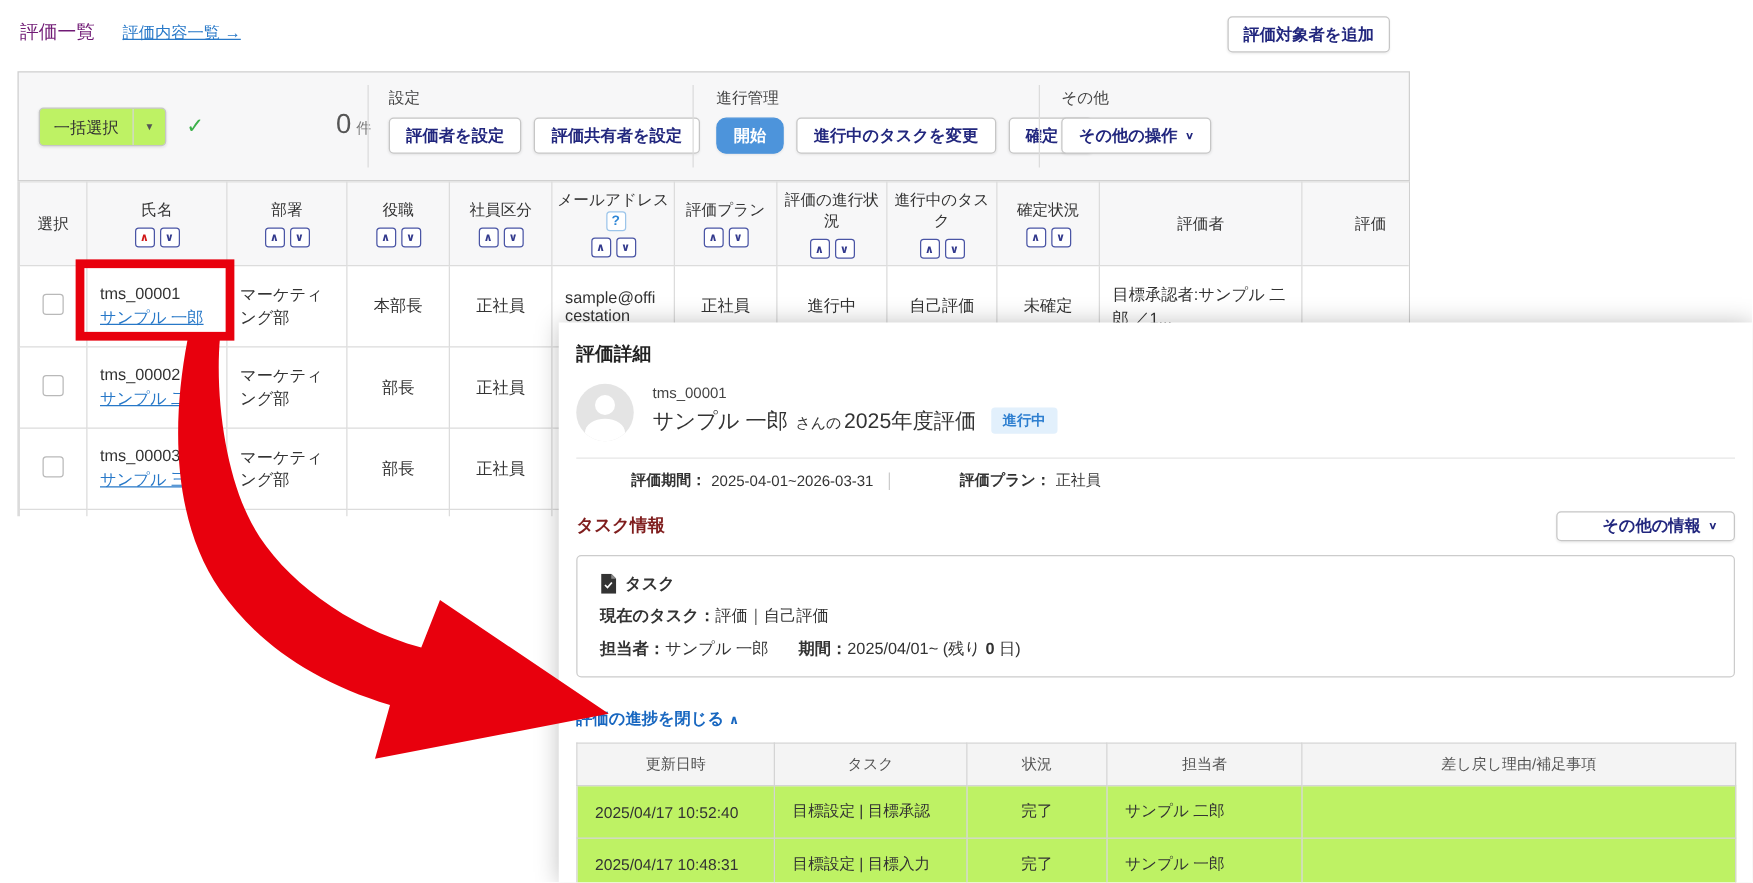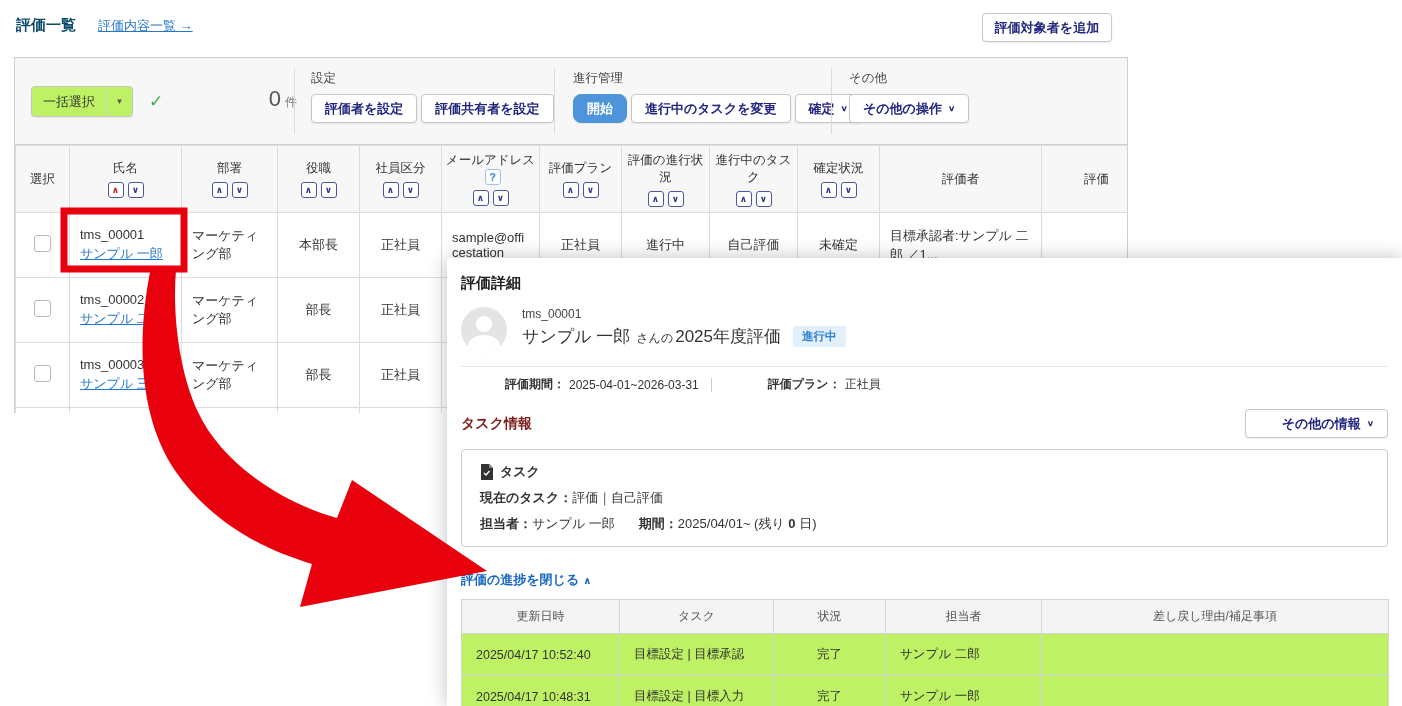--- a/index.html
+++ b/index.html
@@ -3,37 +3,37 @@
 <meta charset="utf-8">
 <style>
   * { margin:0; padding:0; box-sizing:border-box; }
   html,body { width:1402px; height:706px; overflow:hidden; }
   body { font-family:"Liberation Sans","DejaVu Sans",sans-serif; background:#fff; color:#333; position:relative; }
 
   .page { position:relative; width:1402px; height:706px; background:#fff; overflow:hidden; }
 
   
   .page-header { position:absolute; left:16px; top:16px; display:flex; align-items:center; gap:22px; }
-  .page-title { font-size:15px; font-weight:bold; color:#0c4a6e; }
+  .page-title { font-size:15px; font-weight:normal; color:#701a75; }
   .subtitle-link { font-size:13px; color:#2778c8; text-decoration:underline; cursor:pointer; }
   .add-btn { position:absolute; left:982px; top:13px; width:130px; height:30px; }
 
   .btn { display:inline-flex; align-items:center; justify-content:center; gap:6px;
          background:#fff; border:1px solid #c6c6c6; border-radius:4px; color:#22277e;
          font-weight:bold; font-size:13px; padding:0 13px; height:29px;
          box-shadow:0 1px 2px rgba(0,0,0,.07); cursor:pointer; white-space:nowrap; }
   .btn.primary { background:#4d94db; border-color:#4d94db; color:#fff;border-radius:8px; }
   .chev { font-size:10px; font-weight:bold; transform:scaleY(.8); }
 
   
   .toolbar { position:absolute; left:14px; top:57px; width:1114px; height:88px;
              background:#f7f7f8; border:1px solid #d0d0d0; }
   .tb-div { position:absolute; top:10px; bottom:10px; width:1px; background:#dcdcdc; }
   .tb-group-label { position:absolute; top:12px; font-size:12.5px; color:#444; }
-  .tb-row { position:absolute; top:36px; display:flex; gap:4px; }
+  .tb-row { position:absolute; top:36px; display:flex; gap:10px; }
 
   .bulk-select { position:absolute; left:16px; top:28px; height:31px; display:flex;
                  background:#bef264; border:1px solid #c6c6c6; border-radius:4px; overflow:hidden;
                  box-shadow:0 1px 2px rgba(0,0,0,.07); cursor:pointer; }
   .bulk-select .txt { padding:0 11px; font-size:13px; color:#333; line-height:29px; }
   .bulk-select .caret { width:26px; border-left:1px solid #d5d5d5; display:flex; align-items:center; justify-content:center; font-size:8px; color:#555; }
   .check-mark { position:absolute; left:134px; top:33px; color:#3cb14a; font-size:17px; font-weight:bold; }
   .count-wrap { position:absolute; left:222px; top:28px; width:60px; text-align:right; }
   .count-num { font-size:22px; color:#555; }
   .count-unit { font-size:12px; color:#777; margin-left:4px; }
@@ -75,21 +75,21 @@
   .emp-suffix { font-size:12px; color:#333; margin:0 2px 0 6px; }
   .eval-name { font-size:17px; color:#333; }
   .status-badge { margin-left:12px; align-self:center; background:#e2f0fc; color:#2e7fd0;
                   font-size:11.5px; font-weight:bold; padding:3px 9px; border-radius:3px; }
   .meta-line { border-top:1px solid #e6e6e6; margin-top:13px; padding-top:9px;
                display:flex; align-items:center; font-size:12px; color:#333; }
   .meta-label { font-weight:bold; margin-right:4px;margin-left:44px; }
   .meta-sep { width:1px; height:14px; background:#ccc; margin:0 12px; }
   .section-row { display:flex; justify-content:space-between; align-items:center; margin-top:16px; }
   .section-title { font-size:14px; font-weight:bold; color:#7f1d1d; }
-  .more-info-btn { height:29px;padding-left:36px; }
+  .more-info-btn { height:24px;padding-left:36px; }
   .task-card { margin-top:11px; border:1px solid #ccc; border-radius:4px; padding:13px 18px; }
   .task-line { display:flex; align-items:center; font-size:13px; margin-top:8px; }
   .task-line:first-child { margin-top:0; }
   .b { font-weight:bold; }
   .doc-icon { width:13px; height:16px; margin-right:7px; flex:none; }
   .gap24 { width:24px; }
   .progress-link { margin-top:24px; font-size:13px; font-weight:bold; color:#1867c0; cursor:pointer; }
   .progress-link .chev { margin-left:4px; }
 
   table.ptable { border-collapse:collapse; table-layout:fixed; width:927px; margin-top:10px; }

